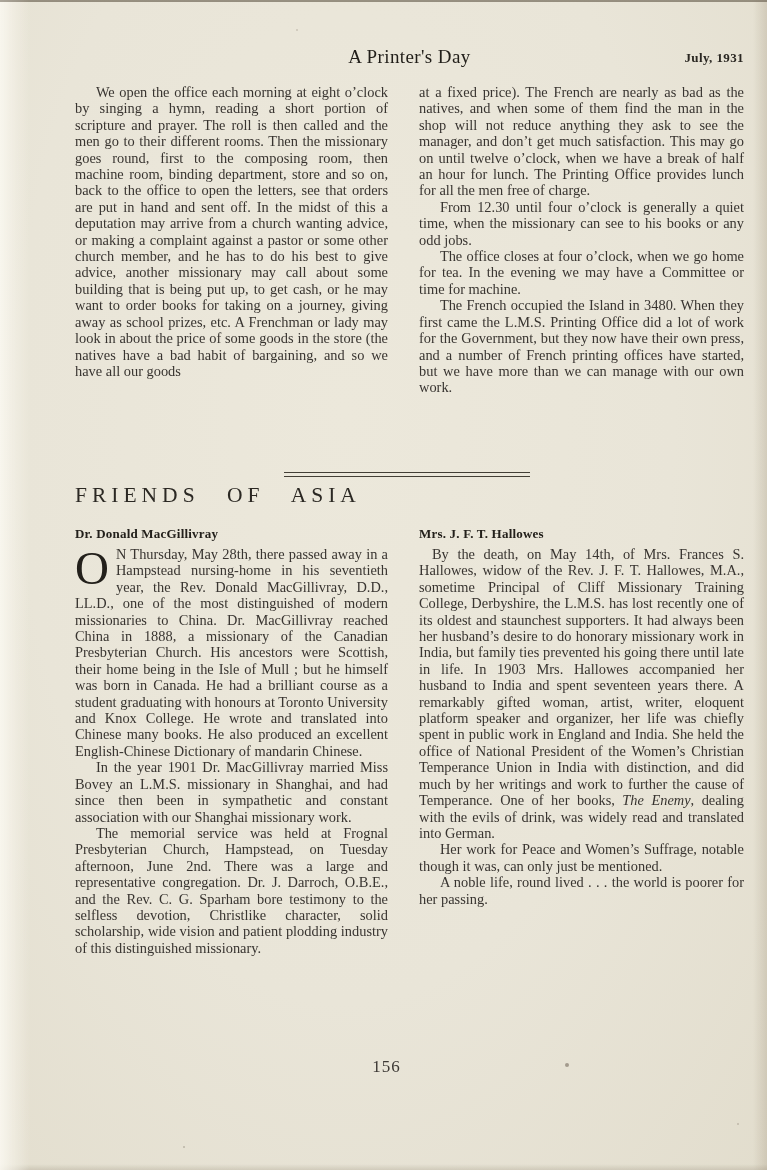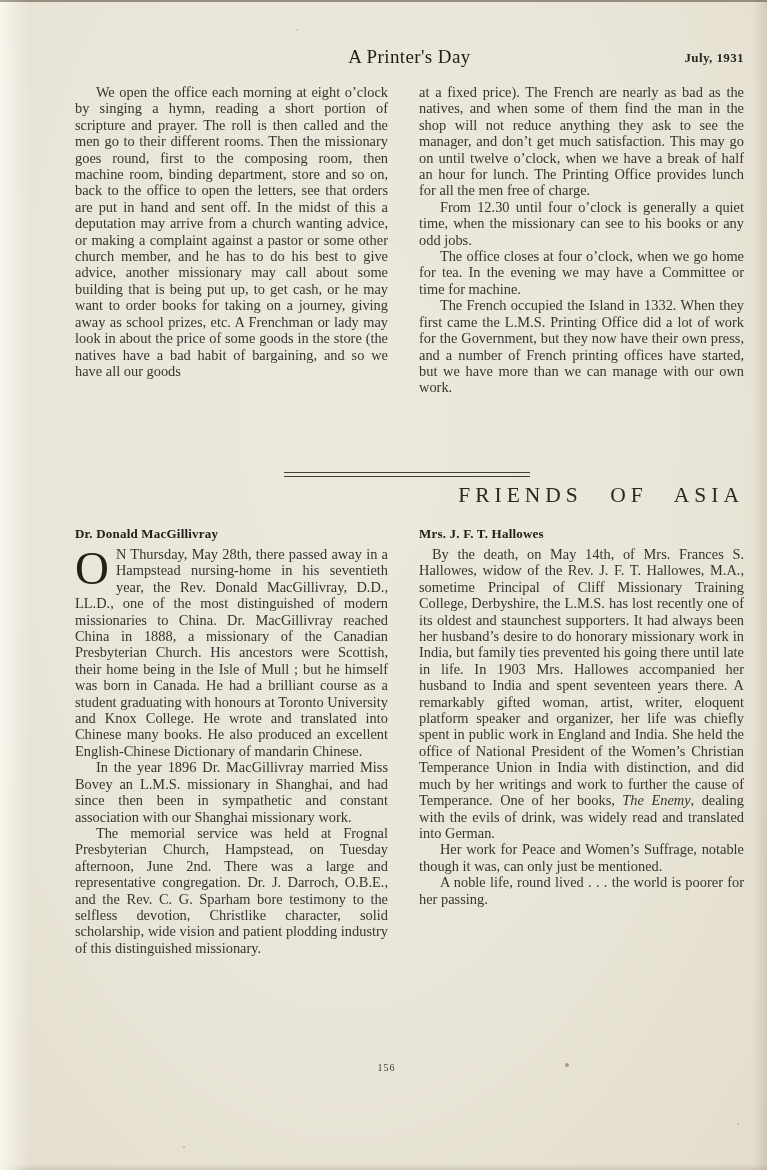--- a/index.html
+++ b/index.html
@@ -50,67 +50,67 @@
   em{font-style:italic;}
   .rulewrap{position:absolute;top:470px;left:0;width:767px;}
   .double-rule{
     width:246px;margin:0 auto 0 284px;
     height:2.5px;
     border-top:1.6px solid #433f36;
     border-bottom:1.2px solid #433f36;
   }
   h2{
     position:absolute;top:481px;left:75px;right:23px;
-    margin:0;text-align:right;
+    margin:0;text-align:left;
     font-size:21.5px;font-weight:normal;color:#2b2823;
     letter-spacing:5px;word-spacing:17px;
   }
   h3{
     margin:0 0 4px 0;
     font-size:13px;font-weight:bold;color:#23201b;
     letter-spacing:.2px;
   }
   .footer{
     position:absolute;top:1055px;left:0;width:767px;text-align:center;
   }
-  .page-number{display:inline-block;margin-left:6px;font-size:10px;color:#3d3935;letter-spacing:1px;}
+  .page-number{display:inline-block;margin-left:6px;font-size:17px;color:#3d3935;letter-spacing:1px;}
 </style>
 </head>
 <body>
 
 <div class="page">
 
   <div class="headerwrap">
     <h1>A Printer's Day</h1>
     <div class="issue-date">July, 1931</div>
   </div>
 
   <section class="two-col art1">
     <div class="col">
       <p>We open the office each morning at eight o’clock by singing a hymn, reading a short portion of scripture and prayer.  The roll is then called and the men go to their different rooms.  Then the missionary goes round, first to the composing room, then machine room, binding department, store and so on, back to the office to open the letters, see that orders are put in hand and sent off.  In the midst of this a deputation may arrive from a church wanting advice, or making a complaint against a pastor or some other church member, and he has to do his best to give advice, another missionary may call about some building that is being put up, to get cash, or he may want to order books for taking on a journey, giving away as school prizes, etc.  A Frenchman or lady may look in about the price of some goods in the store (the natives have a bad habit of bargaining, and so we have all our goods</p>
     </div>
     <div class="col right">
       <p class="noindent">at a fixed price).  The French are nearly as bad as the natives, and when some of them find the man in the shop will not reduce anything they ask to see the manager, and don’t get much satisfaction.  This may go on until twelve o’clock, when we have a break of half an hour for lunch.  The Printing Office provides lunch for all the men free of charge.</p>
       <p>From 12.30 until four o’clock is generally a quiet time, when the missionary can see to his books or any odd jobs.</p>
       <p>The office closes at four o’clock, when we go home for tea.  In the evening we may have a Committee or time for machine.</p>
-      <p>The French occupied the Island in 1332. When they first came the L.M.S. Printing Office did a lot of work for the Government, but they now have their own press, and a number of French printing offices have started, but we have more than we can manage with our own work.</p>
+      <p>The French occupied the Island in 3480. When they first came the L.M.S. Printing Office did a lot of work for the Government, but they now have their own press, and a number of French printing offices have started, but we have more than we can manage with our own work.</p>
     </div>
   </section>
 
   <div class="rulewrap">
     <div class="double-rule"></div>
   </div>
 
   <h2>FRIENDS OF ASIA</h2>
 
   <section class="two-col art2">
     <div class="col">
       <h3>Dr. Donald MacGillivray</h3>
       <p class="noindent"><span class="dropcap">O</span><span>N Thursday, May 28th, there passed away in a Hampstead nursing-home in his seventieth year, the Rev. Donald MacGillivray, D.D., LL.D., one of the most distinguished of modern missionaries to China.  Dr. MacGillivray reached China in 1888, a missionary of the Canadian Presbyterian Church.  His ancestors were Scottish, their home being in the Isle of Mull ; but he himself was born in Canada.  He had a brilliant course as a student graduating with honours at Toronto University and Knox College.  He wrote and translated into Chinese many books.  He also produced an excellent English-Chinese Dictionary of mandarin Chinese.</span></p>
-      <p>In the year 1896 Dr. MacGillivray married Miss Bovey an L.M.S. missionary in Shanghai, and had since then been in sympathetic and constant association with our Shanghai missionary work.</p>
+      <p>In the year 1901 Dr. MacGillivray married Miss Bovey an L.M.S. missionary in Shanghai, and had since then been in sympathetic and constant association with our Shanghai missionary work.</p>
       <p>The memorial service was held at Frognal Presbyterian Church, Hampstead, on Tuesday afternoon, June 2nd.  There was a large and representative congregation.  Dr. J. Darroch, O.B.E., and the Rev. C. G. Sparham bore testimony to the selfless devotion, Christlike character, solid scholarship, wide vision and patient plodding industry of this distinguished missionary.</p>
     </div>
     <div class="col right">
       <h3>Mrs. J. F. T. Hallowes</h3>
       <p class="smallindent"><span>By the death, on May 14th, of Mrs. Frances S. Hallowes, widow of the Rev. J. F. T. Hallowes, M.A., sometime Principal of Cliff Missionary Training College, Derbyshire, the L.M.S. has lost recently one of its oldest and staunchest supporters.  It had always been her husband’s desire to do honorary missionary work in India, but family ties prevented his going there until late in life. In 1903 Mrs. Hallowes accompanied her husband to India and spent seventeen years there.  A remarkably gifted woman, artist, writer, eloquent platform speaker and organizer, her life was chiefly spent in public work in England and India.  She held the office of National President of the Women’s Christian Temperance Union in India with distinction, and did much by her writings and work to further the cause of Temperance.  One of her books, </span><em>The Enemy</em><span>, dealing with the evils of drink, was widely read and translated into German.</span></p>
       <p>Her work for Peace and Women’s Suffrage, notable though it was, can only just be mentioned.</p>
       <p>A noble life, round lived . . . the world is poorer for her passing.</p>
     </div>
   </section>
 

